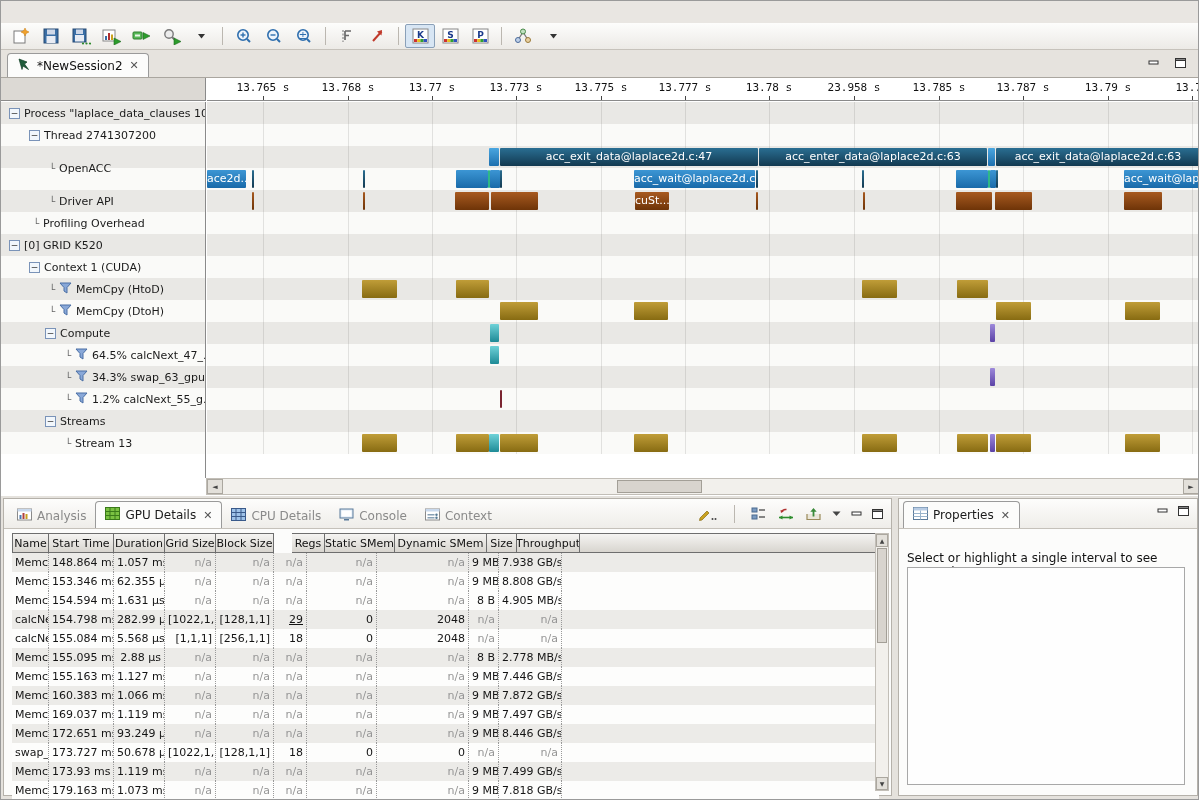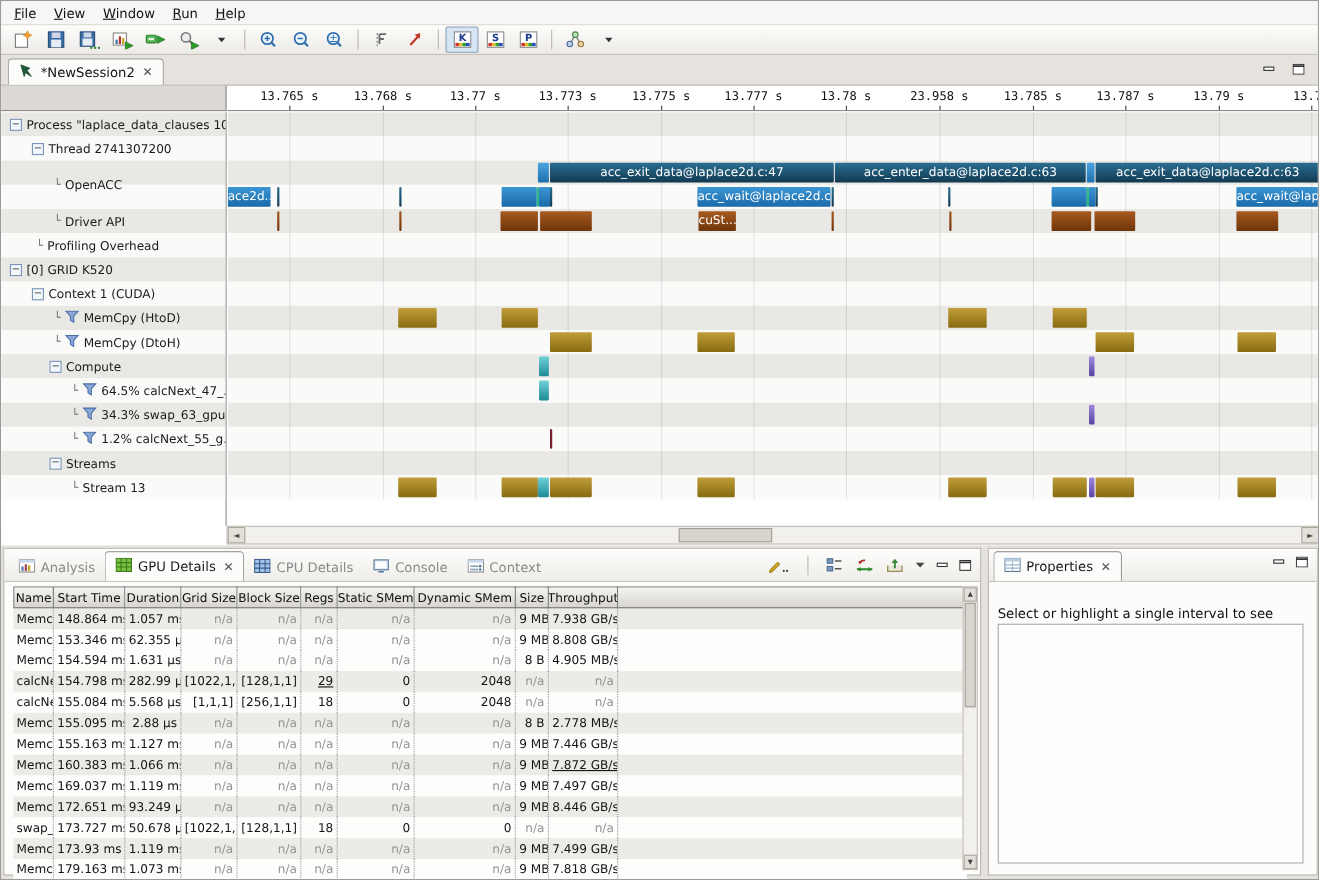--- a/index.html
+++ b/index.html
@@ -80,27 +80,20 @@
           display:flex;align-items:center;justify-content:center;box-sizing:border-box;}
   .vs-thumb{position:absolute;left:1px;width:10px;background:#D8D4CE;border:1px solid #A39F97;box-sizing:border-box;}
   
   .props-msg{position:absolute;left:8px;top:52px;font-size:12px;color:#111;}
   .props-box{position:absolute;left:8px;right:12px;top:68px;bottom:10px;border:1px solid #A8A8A8;background:#FEFEFE;}
 </style>
 </head>
 <body>
 
 <div id="app">
-  <div class="menubar" id="menubar">
-      <div class="menu-item"><u>F</u>ile</div>
-      <div class="menu-item"><u>V</u>iew</div>
-      <div class="menu-item"><u>W</u>indow</div>
-      <div class="menu-item"><u>R</u>un</div>
-      <div class="menu-item"><u>H</u>elp</div>
-    </div>
   <div class="toolbar" id="toolbar">
       <div class="tb-btn">
         <svg width="20" height="18">
           <rect x="3" y="4" width="11" height="12" fill="#fff" stroke="#7a7a7a"></rect>
           <path d="M14 1l1.2 2.6L18 5l-2.8 1.4L14 9l-1.2-2.6L10 5l2.8-1.4z" fill="#f0a22e" stroke="#c87d12" stroke-width="0.5"></path>
         </svg>
       </div>
       <div class="tb-btn">
         <svg width="18" height="18">
           <rect x="2" y="2" width="14" height="14" fill="#3a6ea5" stroke="#274a74"></rect>
@@ -559,21 +552,21 @@
             </svg>
           </span>
         </div>
       <div class="gputable" id="gputable">
           <div class="thead">
             <div class="th" style="width: 37px;">Name</div>
             <div class="th" style="width: 65px;">Start Time</div>
             <div class="th" style="width: 51px;">Duration</div>
             <div class="th" style="width: 51px;">Grid Size</div>
             <div class="th" style="width: 58px;">Block Size</div>
-            <div class="th" style="width: 33px;">Regs</div>
+            <div class="th" style="width: 33px; margin-left: 18px;">Regs</div>
             <div class="th" style="width: 70px;">Static SMem</div>
             <div class="th" style="width: 92px;">Dynamic SMem</div>
             <div class="th" style="width: 30px;">Size</div>
             <div class="th" style="width: 63px;">Throughput</div>
             <div class="th" style="flex: 1 1 0%;"></div>
           </div>
           <div class="trow g">
             <div class="td name" style="width: 37px;">Memcp</div>
             <div class="td" style="width: 65px;">148.864 ms</div>
             <div class="td" style="width: 51px;">1.057 ms</div>
@@ -667,21 +660,21 @@
           <div class="trow g">
             <div class="td name" style="width: 37px;">Memcp</div>
             <div class="td" style="width: 65px;">160.383 ms</div>
             <div class="td" style="width: 51px;">1.066 ms</div>
             <div class="td dim" style="width: 51px;">n/a</div>
             <div class="td dim" style="width: 58px;">n/a</div>
             <div class="td dim" style="width: 33px;">n/a</div>
             <div class="td dim" style="width: 70px;">n/a</div>
             <div class="td dim" style="width: 92px;">n/a</div>
             <div class="td" style="width: 30px;">9 MB</div>
-            <div class="td" style="width: 63px; text-decoration: underline;">7.872 GB/s</div>
+            <div class="td" style="width: 63px;">7.872 GB/s</div>
             <div class="td" style="flex: 1 1 0%; border-right: none;"></div>
           </div>
           <div class="trow w">
             <div class="td name" style="width: 37px;">Memcp</div>
             <div class="td" style="width: 65px;">169.037 ms</div>
             <div class="td" style="width: 51px;">1.119 ms</div>
             <div class="td dim" style="width: 51px;">n/a</div>
             <div class="td dim" style="width: 58px;">n/a</div>
             <div class="td dim" style="width: 33px;">n/a</div>
             <div class="td dim" style="width: 70px;">n/a</div>

